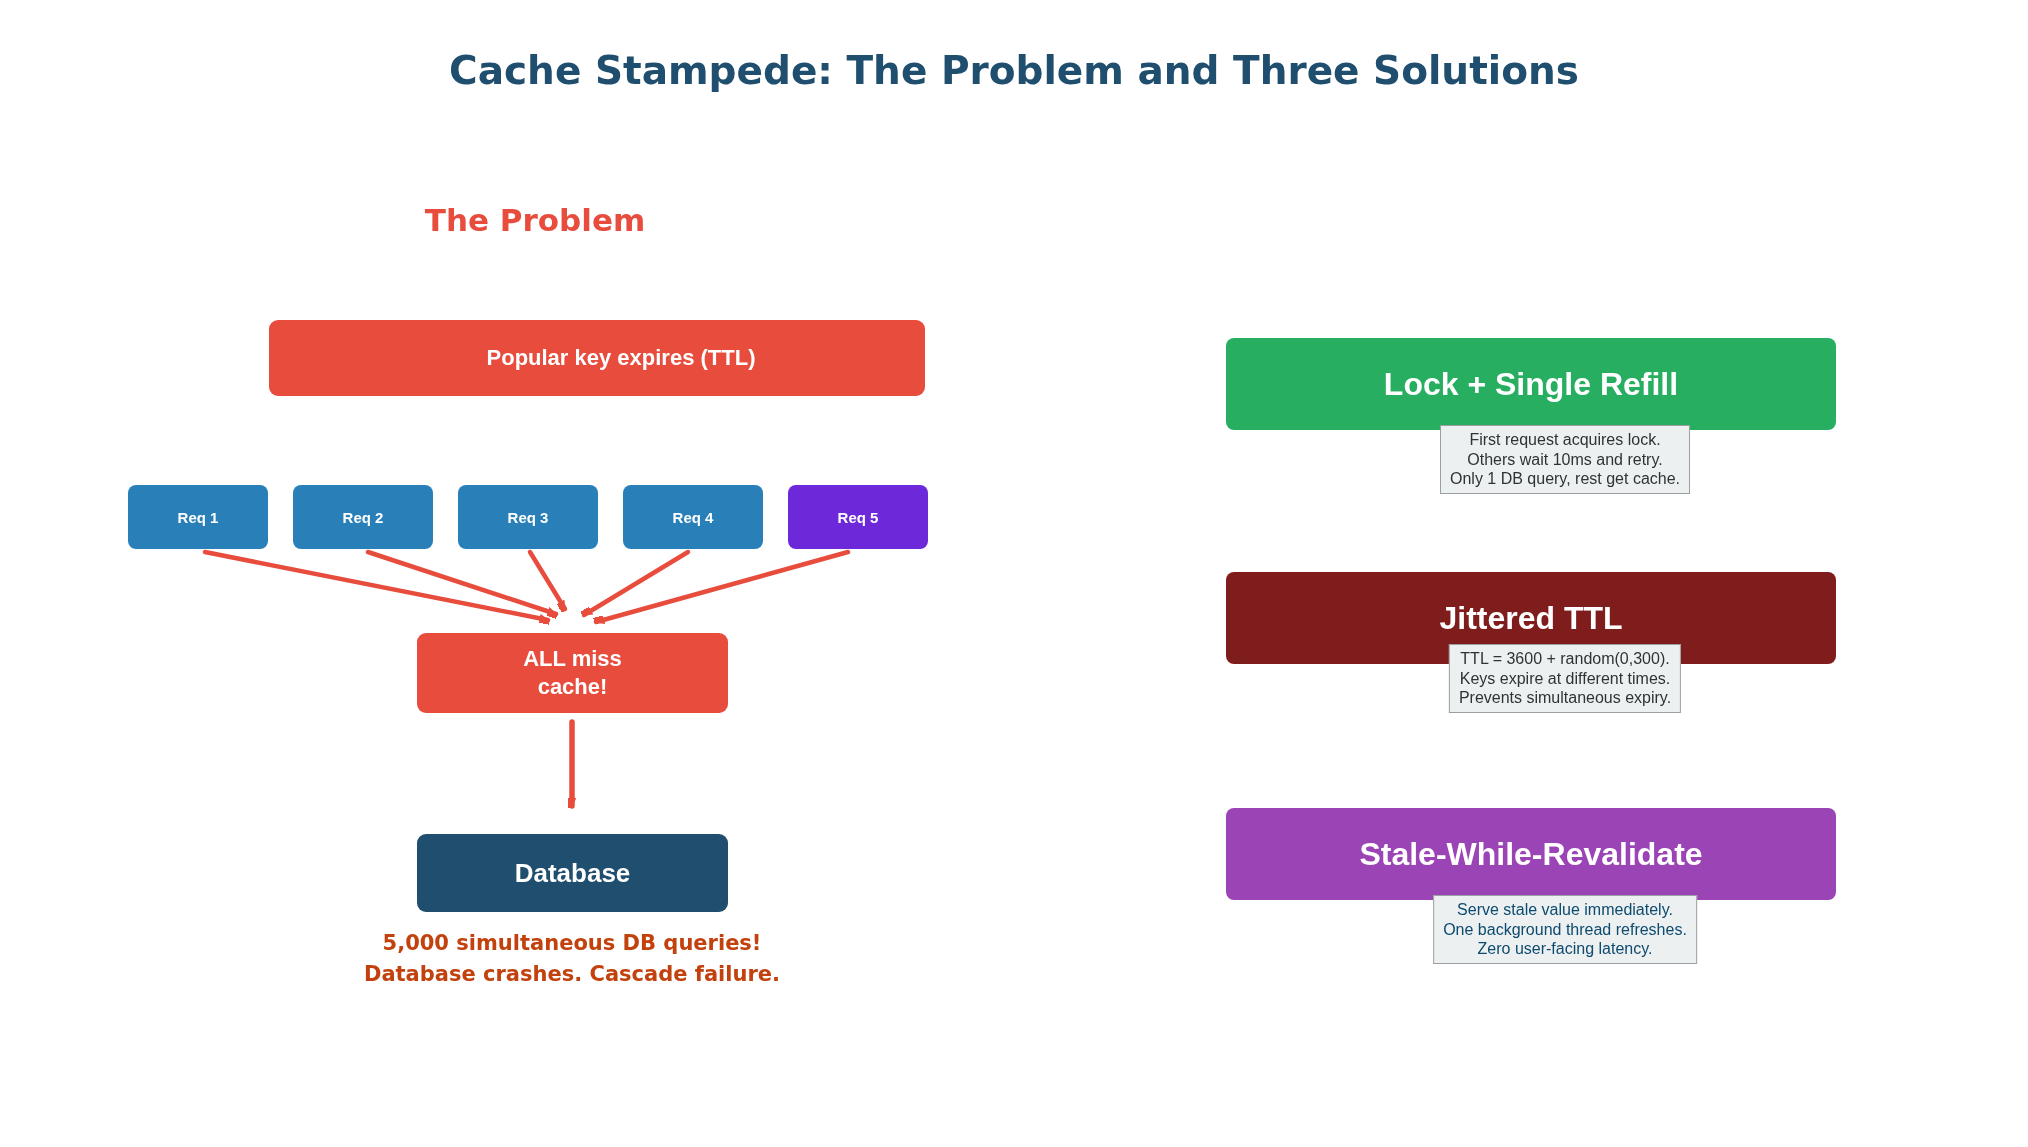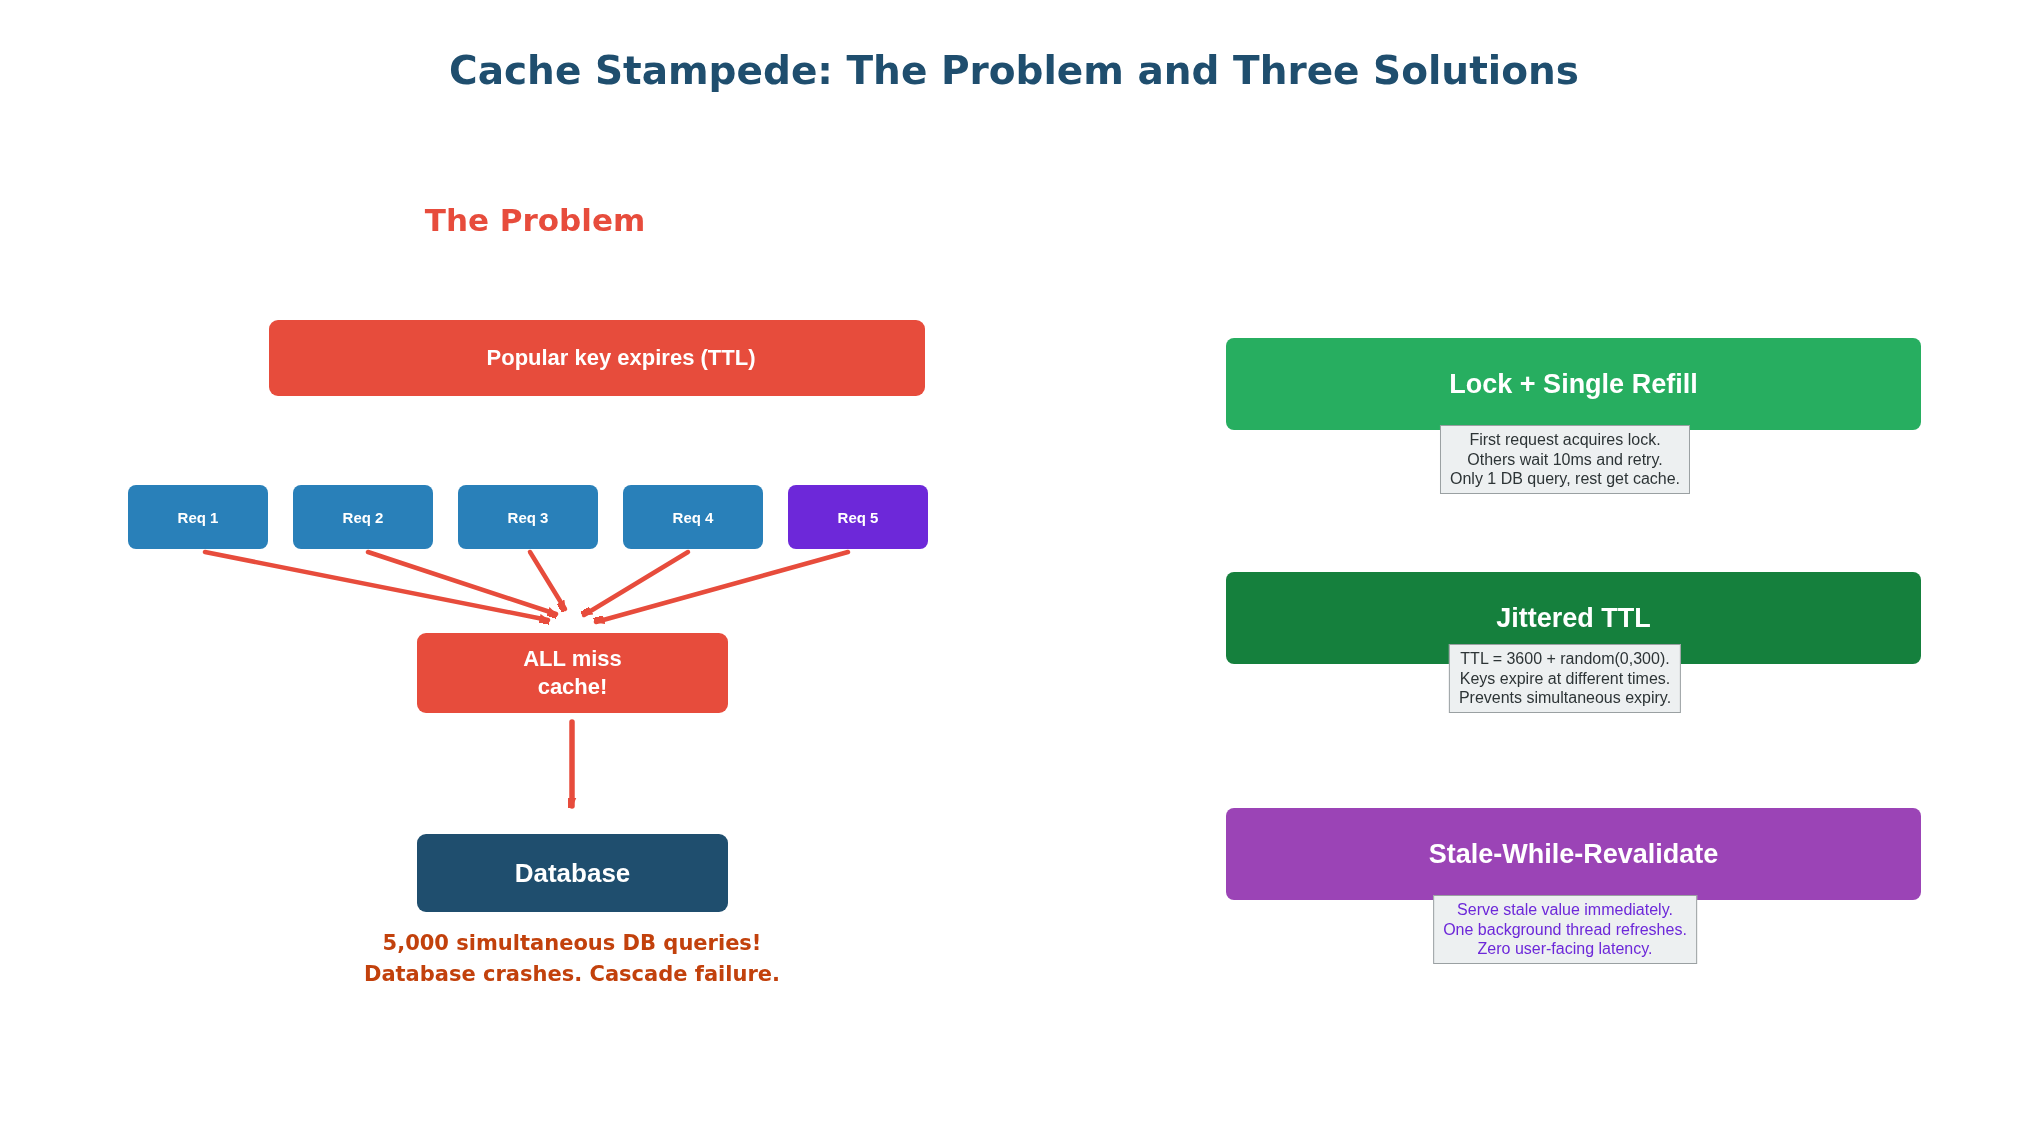--- a/index.html
+++ b/index.html
@@ -41,21 +41,21 @@
     color:#ffffff;font-weight:bold;font-size:15px;
   }
   .miss-box{left:417px;top:633px;width:311px;height:80px;font-size:22px;line-height:28px;flex-direction:column;}
   .db-box{left:417px;top:834px;width:311px;height:78px;font-size:26px;}
   .caption{
     position:absolute;left:322px;top:928px;width:500px;
     text-align:center;
     font-family:"DejaVu Sans",sans-serif;
     font-weight:bold;font-size:21px;line-height:31px;
   }
-  .sol-box{left:1226px;width:695px;height:92px;font-size:27px;border-radius:8px;}
+  .sol-box{left:1226px;width:610px;height:92px;font-size:32px;border-radius:8px;}
   .sol-box.s0{top:338px;}
   .sol-box.s1{top:572px;}
   .sol-box.s2{top:808px;}
   .note{
     position:absolute;left:1565px;transform:translateX(-50%);
     background:#edf0f1;border:1px solid #9aa0a2;
     padding:4px 9px;
     text-align:center;
     font-size:16px;line-height:19.5px;
     white-space:nowrap;
@@ -113,27 +113,27 @@
     <div>Database crashes. Cascade failure.</div>
   </div>
 
   <div class="box sol-box s0" style="background-color: rgb(39, 174, 96);">Lock + Single Refill</div>
   <div class="note n0" style="color: rgb(45, 52, 54);">
     <div>First request acquires lock.</div>
     <div>Others wait 10ms and retry.</div>
     <div>Only 1 DB query, rest get cache.</div>
   </div>
 
-  <div class="box sol-box s1" style="background-color: #15803d;">Jittered TTL</div>
+  <div class="box sol-box s1" style="background-color: #7f1d1d;">Jittered TTL</div>
   <div class="note n1" style="color: rgb(45, 52, 54);">
     <div>TTL = 3600 + random(0,300).</div>
     <div>Keys expire at different times.</div>
     <div>Prevents simultaneous expiry.</div>
   </div>
 
   <div class="box sol-box s2" style="background-color: rgb(155, 68, 182);">Stale-While-Revalidate</div>
-  <div class="note n2" style="color: #6d28d9;">
+  <div class="note n2" style="color: #0c4a6e;">
     <div>Serve stale value immediately.</div>
     <div>One background thread refreshes.</div>
     <div>Zero user-facing latency.</div>
   </div>
 
 </div>
 
 </body></html>

